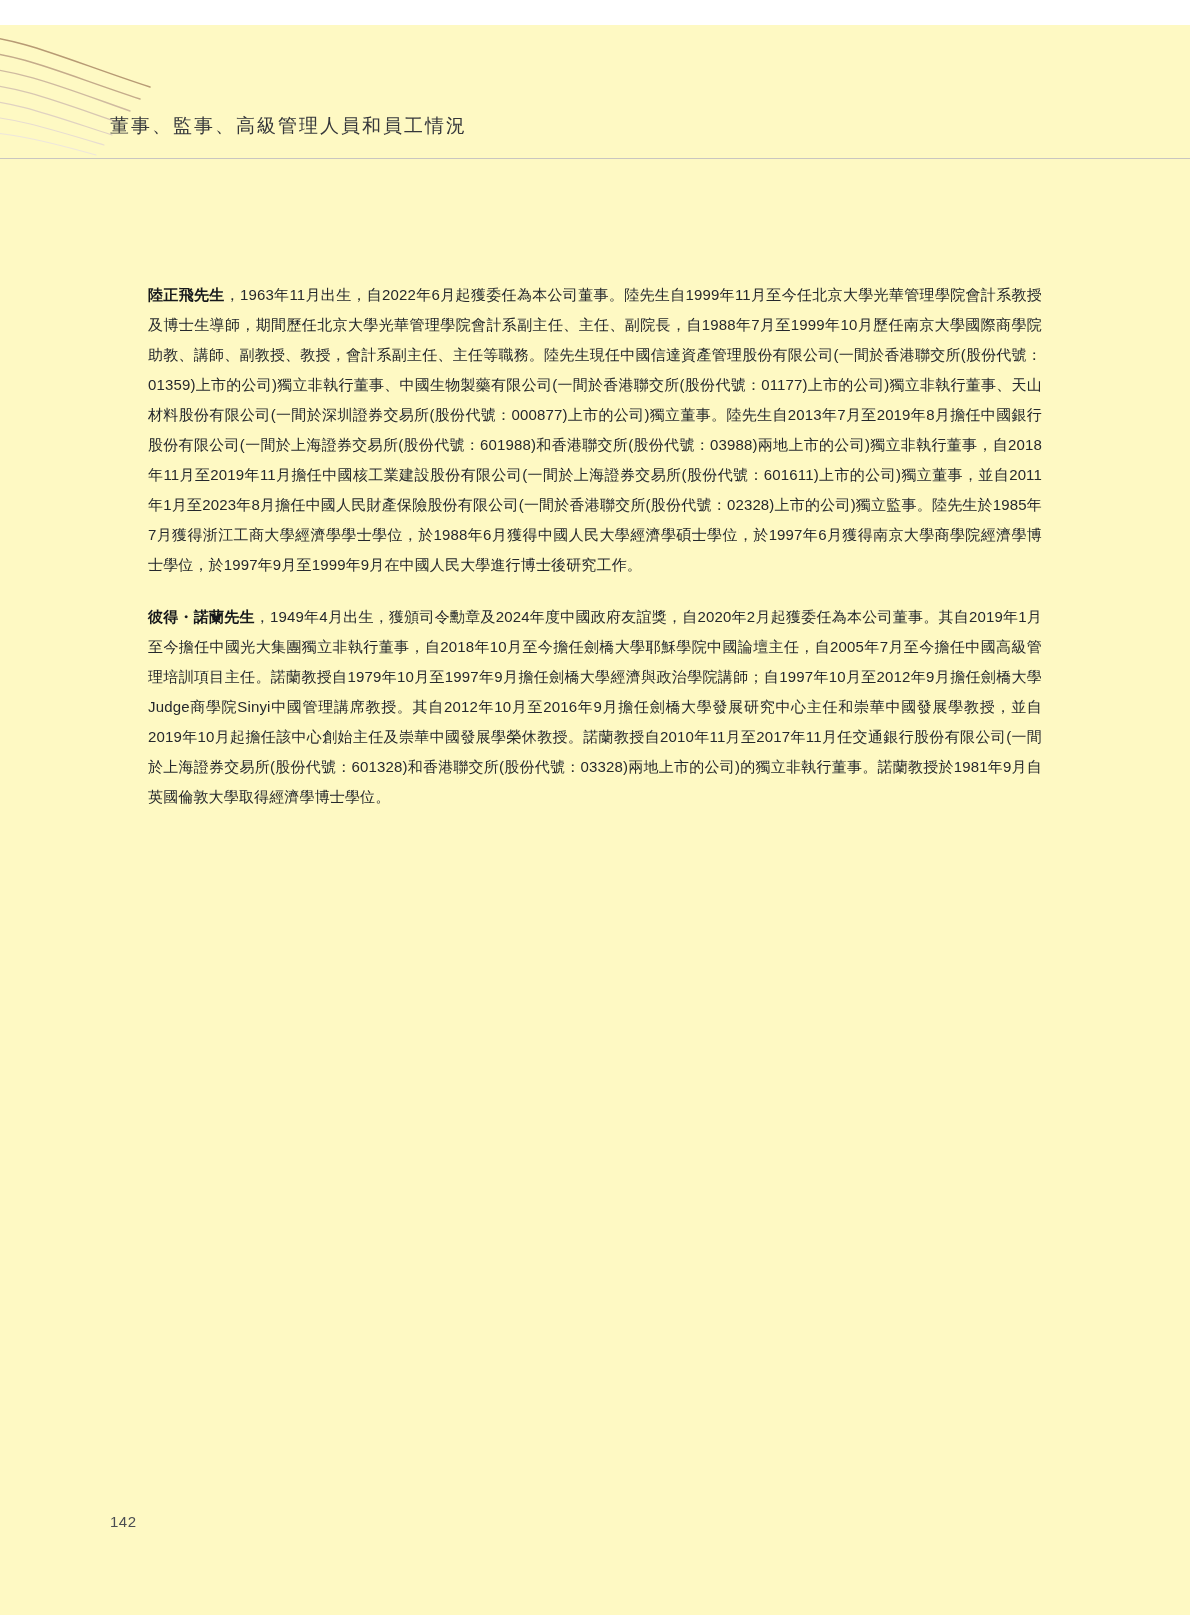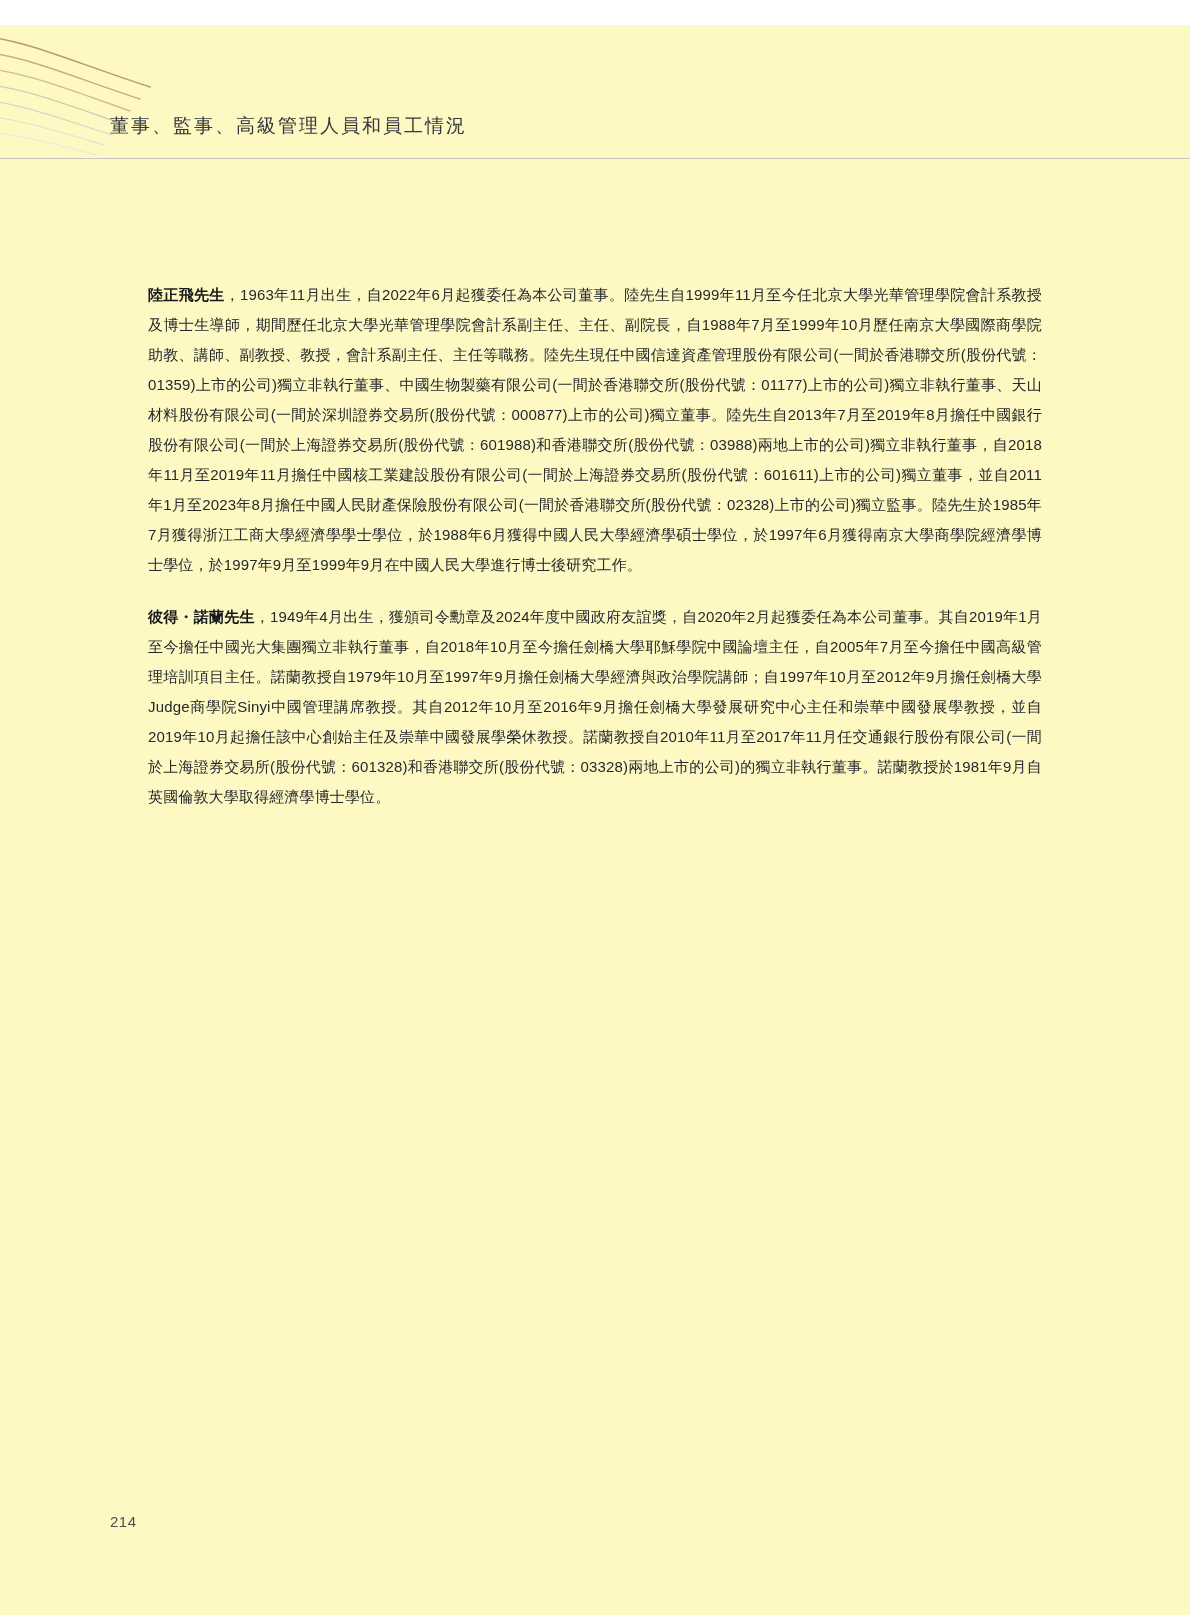--- a/index.html
+++ b/index.html
@@ -106,15 +106,15 @@
   </div>
 
   <div class="content">
 
     <p class="para"><span class="lead">陸正飛先生</span><span>，1963年11月出生，自2022年6月起獲委任為本公司董事。陸先生自1999年11月至今任北京大學光華管理學院會計系教授及博士生導師，期間歷任北京大學光華管理學院會計系副主任、主任、副院長，自1988年7月至1999年10月歷任南京大學國際商學院助教、講師、副教授、教授，會計系副主任、主任等職務。陸先生現任中國信達資產管理股份有限公司(一間於香港聯交所(股份代號：01359)上市的公司)獨立非執行董事、中國生物製藥有限公司(一間於香港聯交所(股份代號：01177)上市的公司)獨立非執行董事、天山材料股份有限公司(一間於深圳證券交易所(股份代號：000877)上市的公司)獨立董事。陸先生自2013年7月至2019年8月擔任中國銀行股份有限公司(一間於上海證券交易所(股份代號：601988)和香港聯交所(股份代號：03988)兩地上市的公司)獨立非執行董事，自2018年11月至2019年11月擔任中國核工業建設股份有限公司(一間於上海證券交易所(股份代號：601611)上市的公司)獨立董事，並自2011年1月至2023年8月擔任中國人民財產保險股份有限公司(一間於香港聯交所(股份代號：02328)上市的公司)獨立監事。陸先生於1985年7月獲得浙江工商大學經濟學學士學位，於1988年6月獲得中國人民大學經濟學碩士學位，於1997年6月獲得南京大學商學院經濟學博士學位，於1997年9月至1999年9月在中國人民大學進行博士後研究工作。</span></p>
 
     <p class="para"><span class="lead">彼得・諾蘭先生</span><span>，1949年4月出生，獲頒司令勳章及2024年度中國政府友誼獎，自2020年2月起獲委任為本公司董事。其自2019年1月至今擔任中國光大集團獨立非執行董事，自2018年10月至今擔任劍橋大學耶穌學院中國論壇主任，自2005年7月至今擔任中國高級管理培訓項目主任。諾蘭教授自1979年10月至1997年9月擔任劍橋大學經濟與政治學院講師；自1997年10月至2012年9月擔任劍橋大學Judge商學院Sinyi中國管理講席教授。其自2012年10月至2016年9月擔任劍橋大學發展研究中心主任和崇華中國發展學教授，並自2019年10月起擔任該中心創始主任及崇華中國發展學榮休教授。諾蘭教授自2010年11月至2017年11月任交通銀行股份有限公司(一間於上海證券交易所(股份代號：601328)和香港聯交所(股份代號：03328)兩地上市的公司)的獨立非執行董事。諾蘭教授於1981年9月自英國倫敦大學取得經濟學博士學位。</span></p>
 
   </div>
 
-  <div class="page-number">214</div>
+  <div class="page-number">142</div>
 
 </div>
 
 </body></html>

